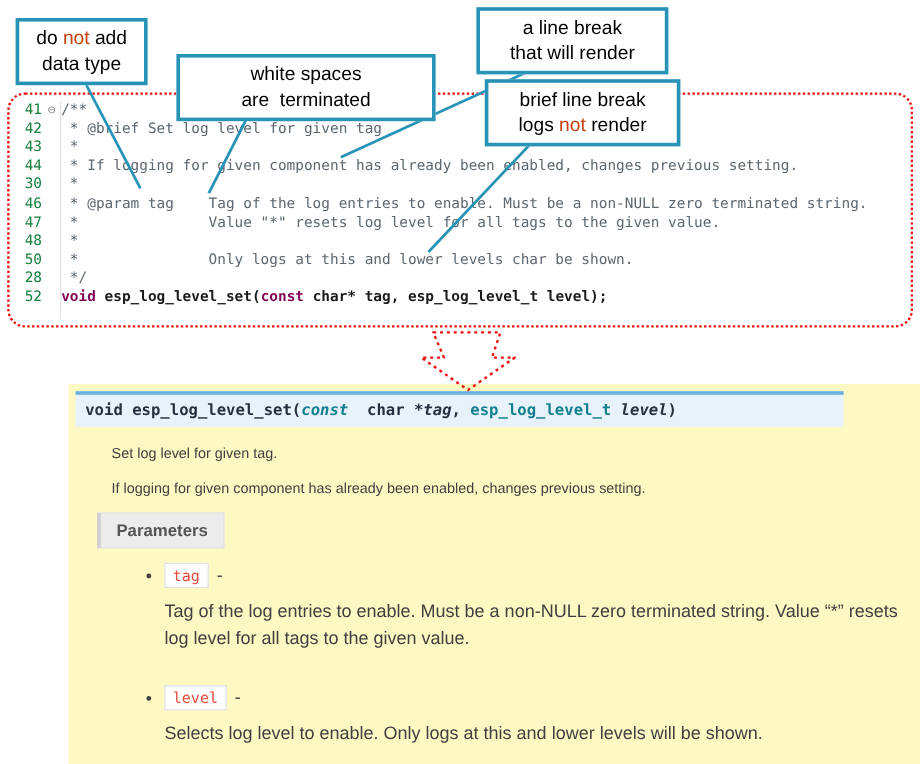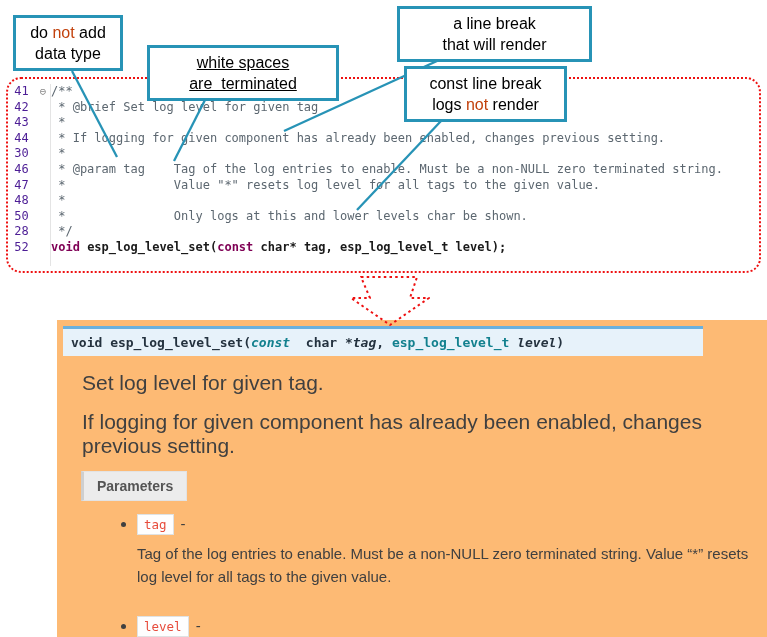--- a/index.html
+++ b/index.html
@@ -10,68 +10,68 @@
            text-align:center;font-size:16px;line-height:1.32;color:#000;padding:4px 4px;}
   .callout div{white-space:pre;}
   .red{color:#c2410c;white-space:pre;}
   .callout span{white-space:pre;}
 
   
   .codebox{position:absolute;left:6px;top:77px;width:755px;height:196px;box-sizing:border-box;
            border:2px dotted #ee1111;border-radius:15px;background:#fff;z-index:10;padding-top:5px;}
   .gutter-line{position:absolute;left:42px;top:5px;bottom:5px;width:1px;background:#e4e4e4;}
   .crow{display:flex;font-family:"DejaVu Sans Mono",monospace;font-size:12px;line-height:15.6px;white-space:pre;}
-  .ln{flex:none;width:27px;text-align:center;color:#4c1d95;}
+  .ln{flex:none;width:27px;text-align:right;color:#15803d;}
   .fold{flex:none;width:16px;text-align:center;color:#8a8a8a;font-size:11px;}
   .ct{color:#5c6770;}
   .c52{color:#1a1a1a;font-weight:bold;}
   .kw{color:#7f0055;font-weight:bold;}
 
   
   .overlay{position:absolute;left:0;top:0;z-index:20;pointer-events:none;}
 
   
-  .docpanel{position:absolute;left:57px;top:320px;width:710px;height:317px;background:#fdba74;z-index:5;box-sizing:border-box;}
+  .docpanel{position:absolute;left:57px;top:320px;width:710px;height:317px;background:#fef9c3;z-index:5;box-sizing:border-box;}
   .sig{margin:6px 0 0 6px;width:640px;box-sizing:border-box;background:#e7f2fa;border-top:3px solid #6ab0de;
        padding:6px 8px;font-family:"DejaVu Sans Mono",monospace;font-size:13px;font-weight:bold;color:#24323f;white-space:pre;}
   .sig .tkw{color:#12808e;font-style:italic;}
   .sig .typ{color:#12808e;}
   .sig .arg{font-style:italic;}
-  .dpar{margin:15px 0 0 25px;font-size:21px;color:#404040;max-width:655px;}
+  .dpar{margin:15px 0 0 36px;font-size:12px;color:#404040;max-width:655px;}
   .plabel{display:inline-block;margin:13px 0 0 24px;background:#ececec;border:1px solid #e3e3e3;
           border-left:3px solid #cfcfcf;padding:6px 13px;font-size:14px;font-weight:bold;color:#555;}
   ul.params{margin:14px 0 0 0;padding-left:80px;list-style:disc;color:#404040;}
   ul.params li + li{margin-top:28px;}
   .plit{font-family:"DejaVu Sans Mono",monospace;font-size:12.5px;color:#e74c3c;background:#fefefe;
         border:1px solid #dfe2e3;padding:2px 6px;}
   .dash{margin-left:7px;color:#404040;font-size:15px;}
   .pdesc{margin:9px 0 0 0;font-size:15px;line-height:1.55;color:#404040;max-width:630px;}
 </style>
 </head>
 <body>
 
 <div class="page">
 
   <div class="callout" style="left:13px;top:15px;width:110px;">
     <div><span>do </span><span class="red">not</span><span> add</span></div>
     <div>data type</div>
   </div>
 
-  <div class="callout" style="left:147px;top:45px;width:192px;text-decoration:underline;">
+  <div class="callout" style="left:147px;top:45px;width:216px;">
     <div>white spaces</div>
     <div>are  terminated</div>
   </div>
 
-  <div class="callout" style="left:397px;top:6px;width:195px;">
+  <div class="callout" style="left:397px;top:6px;width:160px;">
     <div>a line break</div>
     <div>that will render</div>
   </div>
 
   <div class="callout" style="left:404px;top:66px;width:163px;">
-    <div>const line break</div>
+    <div>brief line break</div>
     <div><span>logs </span><span class="red">not</span><span> render</span></div>
   </div>
 
   <div class="codebox">
     <div class="gutter-line"></div>
 
     <div class="crow"><span class="ln">41</span><span class="fold">⊖</span><span class="ct">/**</span></div>
     <div class="crow"><span class="ln">42</span><span class="fold"></span><span class="ct"> * @brief Set log level for given tag</span></div>
     <div class="crow"><span class="ln">43</span><span class="fold"></span><span class="ct"> *</span></div>
     <div class="crow"><span class="ln">44</span><span class="fold"></span><span class="ct"> * If logging for given component has already been enabled, changes previous setting.</span></div>
@@ -100,17 +100,18 @@
 
     <div class="plabel">Parameters</div>
 
     <ul class="params">
       <li>
         <div class="phead"><code class="plit">tag</code><span class="dash">-</span></div>
         <p class="pdesc">Tag of the log entries to enable. Must be a non-NULL zero terminated string. Value “*” resets log level for all tags to the given value.</p>
       </li>
       <li>
         <div class="phead"><code class="plit">level</code><span class="dash">-</span></div>
+        <p class="pdesc">Selects log level to enable. Only logs at this and lower levels will be shown.</p>
       </li>
     </ul>
   </div>
 
 </div>
 
 </body></html>

